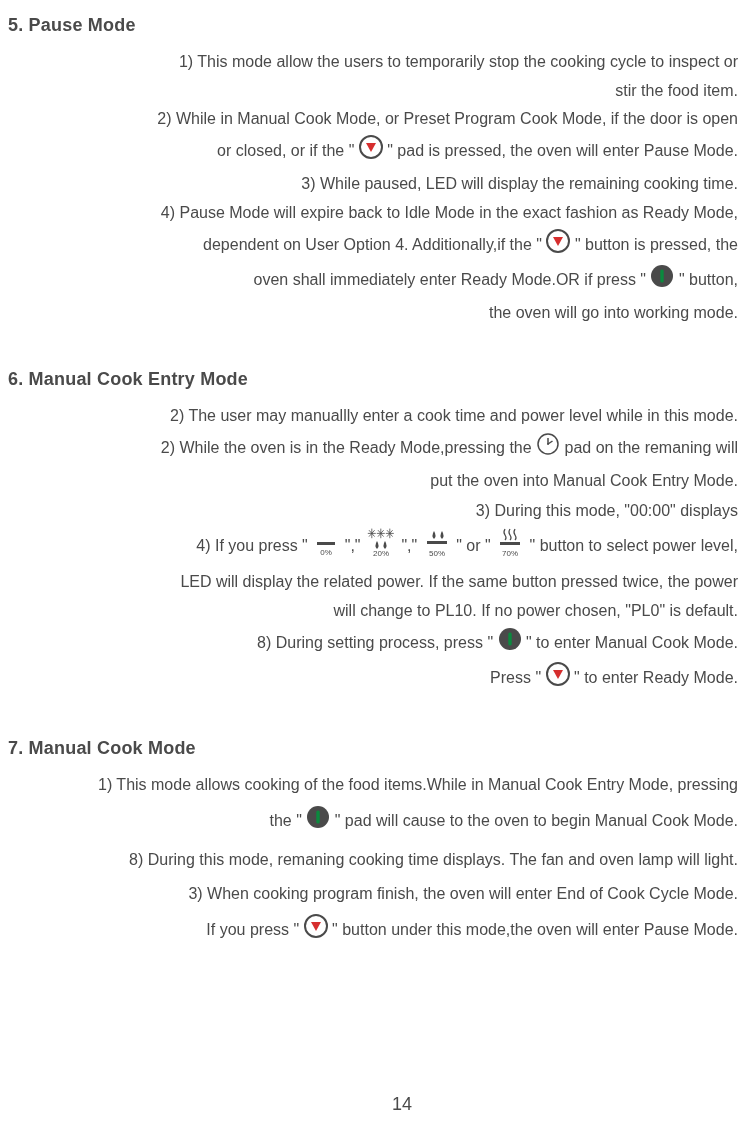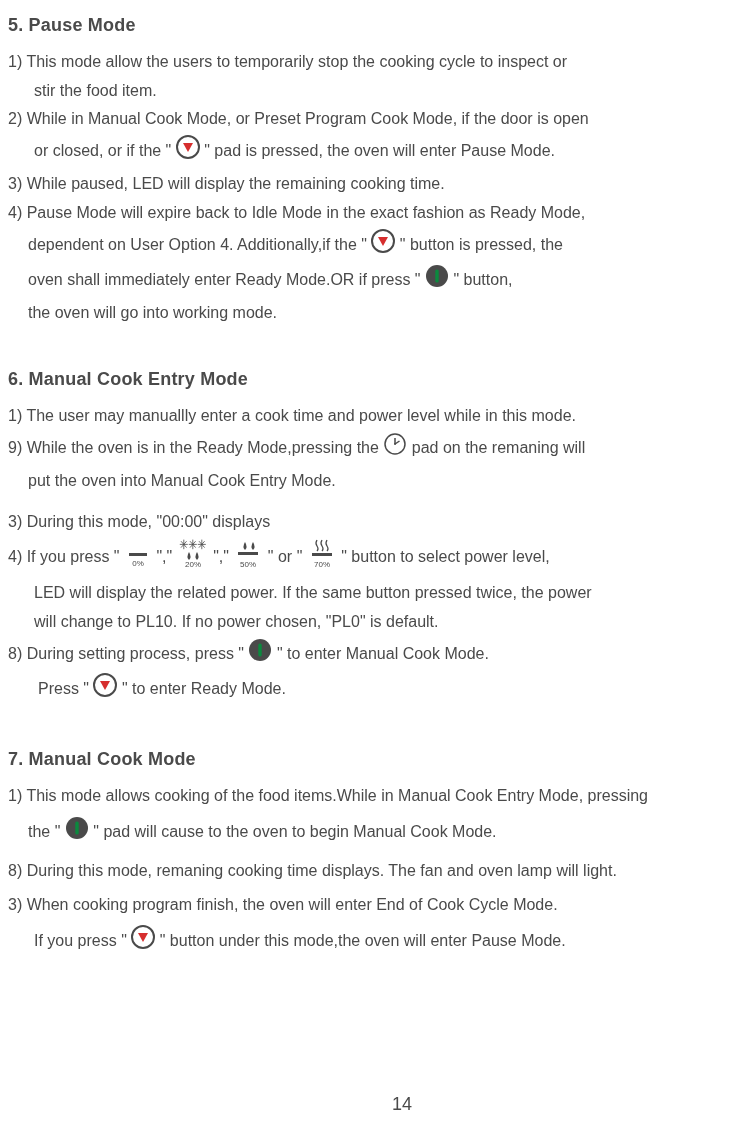--- a/index.html
+++ b/index.html
@@ -15,21 +15,21 @@
       position: relative;
     }
     .section-title {
       font-weight: bold;
       font-size: 18px;
       margin-top: 40px;
       margin-bottom: 10px;
       letter-spacing: 0.2px;
     }
     .section-title.first { margin-top: 6px; }
-    .para { margin-bottom: 4px; }
+    .para { margin-bottom: 4px; text-align: right; }
     .indent { padding-left: 26px; }
     .inline-icon {
       display: inline-block;
       vertical-align: middle;
       position: relative;
       top: -1px;
     }
     .page-num {
       position: absolute;
       bottom: 18px;
@@ -107,29 +107,29 @@
 <div class="para" style="padding-left:20px">
   <span>oven shall immediately enter Ready Mode.OR if press "</span>
   <span class="inline-icon"><svg width="24" height="24">
         <use href="#power-on"></use>
       </svg></span>
   <span>" button,</span>
 </div>
 <div class="para" style="padding-left:20px">the oven will go into working mode.</div>
 
 <div class="section-title">6. Manual Cook Entry Mode</div>
-<div class="para">1) The user may manuallly enter a cook time and power level while in this mode.</div>
+<div class="para">2) The user may manuallly enter a cook time and power level while in this mode.</div>
 <div class="para">
-  <span>9) While the oven is in the Ready Mode,pressing the</span>
+  <span>2) While the oven is in the Ready Mode,pressing the</span>
   <span class="inline-icon"><svg width="24" height="24">
         <use href="#clock"></use>
       </svg></span>
   <span>pad on the remaning will</span>
 </div>
-<div class="para" style="padding-left:20px;margin-bottom:17px">put the oven into Manual Cook Entry Mode.</div>
+<div class="para" style="padding-left:20px;margin-bottom:6px">put the oven into Manual Cook Entry Mode.</div>
 <div class="para">3) During this mode, "00:00" displays</div>
 <div class="para">
   <span>4) If you press "</span>
   <span class="inline-icon">
     <svg width="28" height="28">
         <use href="#defrost0"></use>
         <text x="14" y="27" font-size="8" text-anchor="middle" fill="#4a4a4a">0%</text>
       </svg>
   </span>
   <span>","</span>

